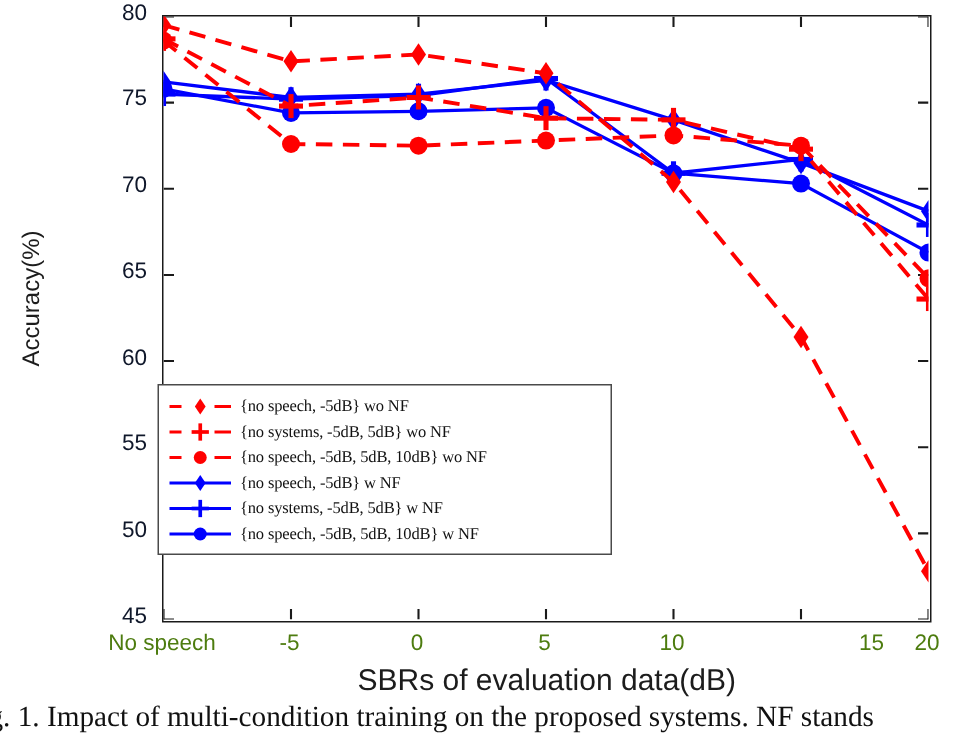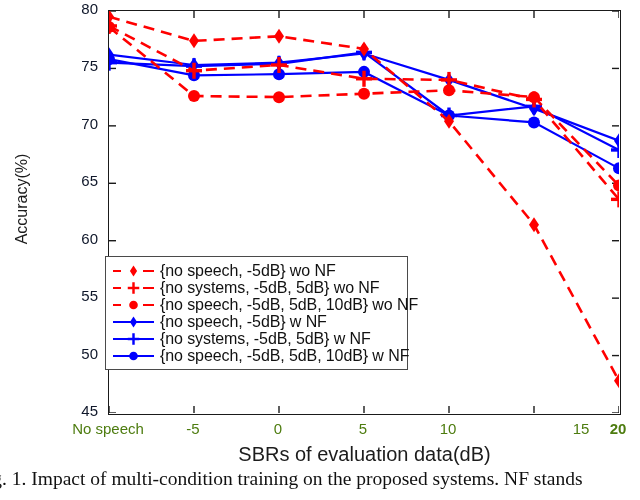--- a/index.html
+++ b/index.html
@@ -21,22 +21,22 @@
   #ytitle{position:absolute;left:-78px;top:190px;width:200px;text-align:center;
           font-size:16px;color:#1c1c1c;transform:rotate(-90deg);
           transform-origin:center center;}
 
   
   #legend{position:absolute;left:105px;top:256px;width:303px;
           border:1.3px solid #4a4a4a;background:#fff;box-sizing:border-box;
           padding:5px 6px 5px 6px;}
   .lrow{display:flex;align-items:center;height:17px;}
   .lsample{width:44px;height:16px;position:relative;flex:0 0 44px;}
-  .ltext{font-size:16px;color:#111;white-space:nowrap;padding-left:4px;
-         letter-spacing:-0.1px;}
+  .ltext{font-size:11px;color:#111;white-space:nowrap;padding-left:4px;
+         letter-spacing:-0.1px;font-family:Liberation Serif, serif;}
 
   
   #caption{position:absolute;left:0;top:468px;width:640px;height:32px;
            overflow:hidden;}
   #caption-text{position:absolute;left:-24px;top:0;width:700px;
        font-family:"Liberation Serif",serif;font-size:19.5px;color:#111;
        white-space:nowrap;}
 </style>
 </head>
 <body>
@@ -167,21 +167,21 @@
         </svg>
     </div>
 
     <div id="xticks">
         <div class="xlab" style="left: 108px;">No speech</div>
         <div class="xlab" style="left: 193px;">-5</div>
         <div class="xlab" style="left: 278px;">0</div>
         <div class="xlab" style="left: 363px;">5</div>
         <div class="xlab" style="left: 448px;">10</div>
         <div class="xlab" style="left: 533px; margin-left: 48px;">15</div>
-        <div class="xlab" style="left: 618px; font-weight: bold;">20</div>
+        <div class="xlab" style="left: 618px;">20</div>
       </div>
 
     <div id="xtitle">SBRs of evaluation data(dB)</div>
 
     <div id="legend">
         <div class="lrow">
           <div class="lsample"><svg width="44" height="16">
               <line x1="1" x2="9" y1="8" y2="8" stroke="#ff0000" stroke-width="2"></line>
               <line x1="31" x2="42" y1="8" y2="8" stroke="#ff0000" stroke-width="2"></line>
               <polygon points="21.5,2.6000000000000005 25.1,8 21.5,13.399999999999999 17.9,8" fill="#ff0000"></polygon>

